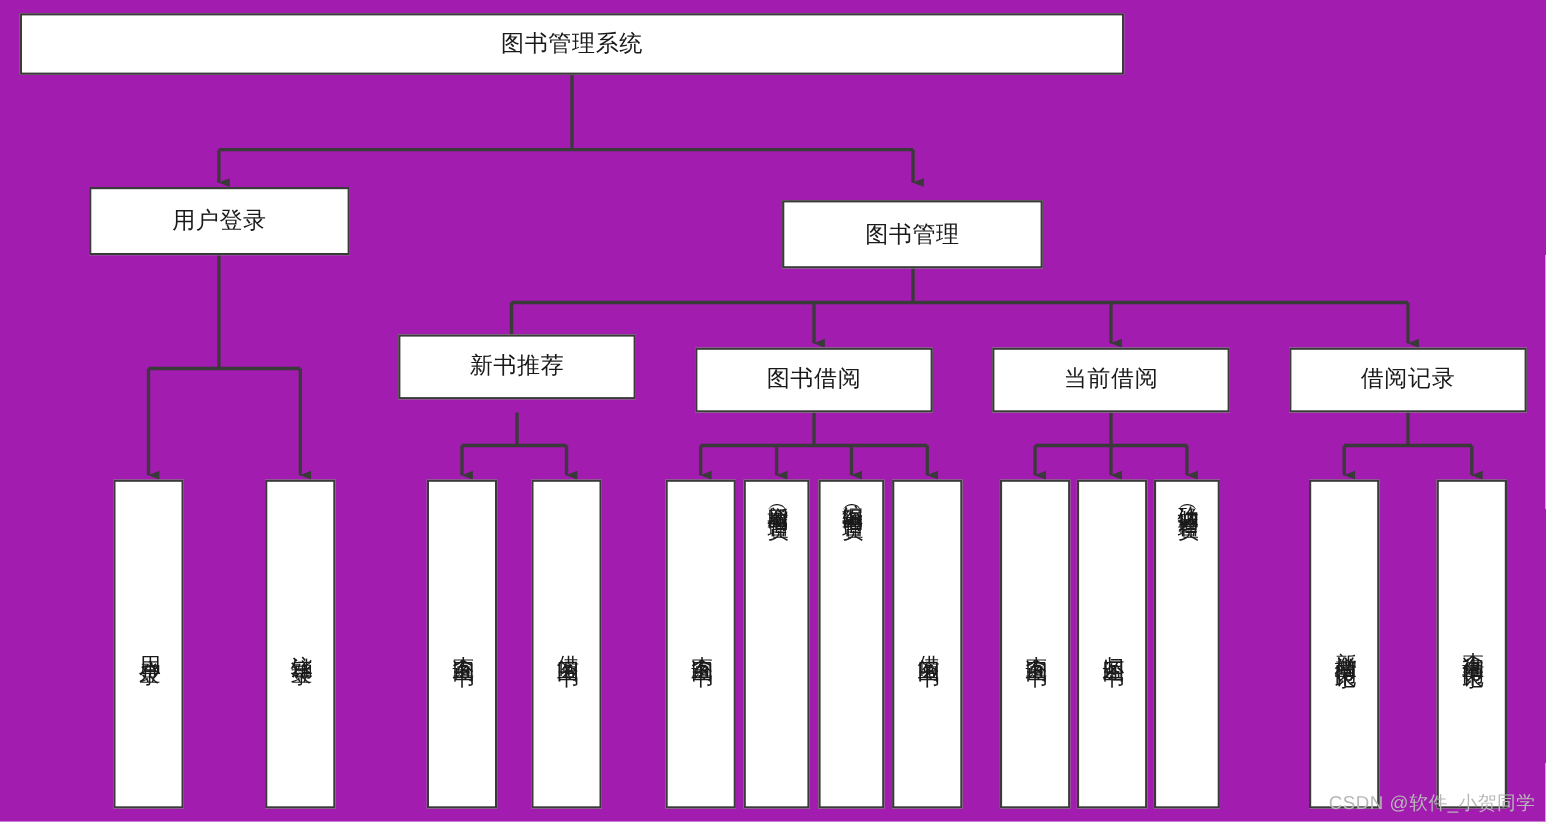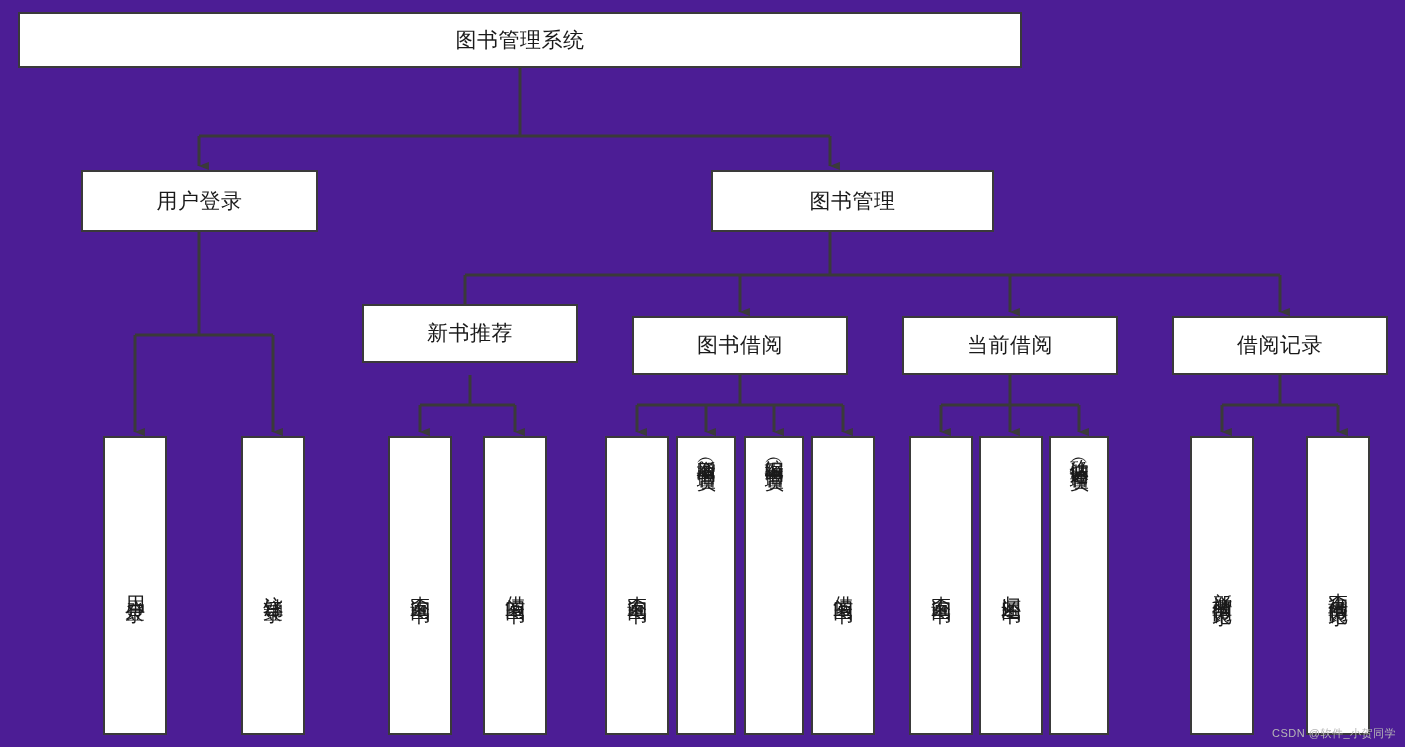--- a/index.html
+++ b/index.html
@@ -9,21 +9,21 @@
     background: #ffffff;
   }
   body {
     font-family: "Liberation Sans", "DejaVu Sans", sans-serif;
     color: #1f1f1f;
   }
   #diagram-canvas {
     position: relative;
     width: 1405px;
     height: 747px;
-    background: #4c1d95;
+    background: #a21caf;
     overflow: hidden;
   }
   #connector-layer {
     position: absolute;
     left: 0;
     top: 0;
     width: 1405px;
     height: 747px;
     pointer-events: none;
   }
@@ -70,21 +70,21 @@
     align-items: flex-start;
     justify-content: center;
   }
   .node.v.tall .node-label {
     padding-top: 2px;
   }
   #watermark {
     position: absolute;
     right: 9px;
     bottom: 6px;
-    font-size: 11px;
+    font-size: 17px;
     color: #b7b7b7;
     letter-spacing: 0.5px;
     z-index: 5;
     white-space: nowrap;
     margin-top: 44px;
   }
 </style>
 </head>
 <body>
 
@@ -143,21 +143,21 @@
   </svg>
 
   <div class="node h" style="left:18px; top:12px; width:1004px; height:56px;">
     <span class="node-label">图书管理系统</span>
   </div>
 
   <div class="node h" style="left:81px; top:170px; width:237px; height:62px;">
     <span class="node-label">用户登录</span>
   </div>
 
-  <div class="node h" style="left:711px; top:170px; width:283px; height:62px;font-family:Liberation Serif, serif;">
+  <div class="node h" style="left:711px; top:182px; width:237px; height:62px;font-family:Liberation Serif, serif;">
     <span class="node-label">图书管理</span>
   </div>
 
   <div class="node h" style="left:362px; top:304px; width:216px; height:59px;">
     <span class="node-label">新书推荐</span>
   </div>
 
   <div class="node h" style="left:632px; top:316px; width:216px; height:59px;">
     <span class="node-label">图书借阅</span>
   </div>

